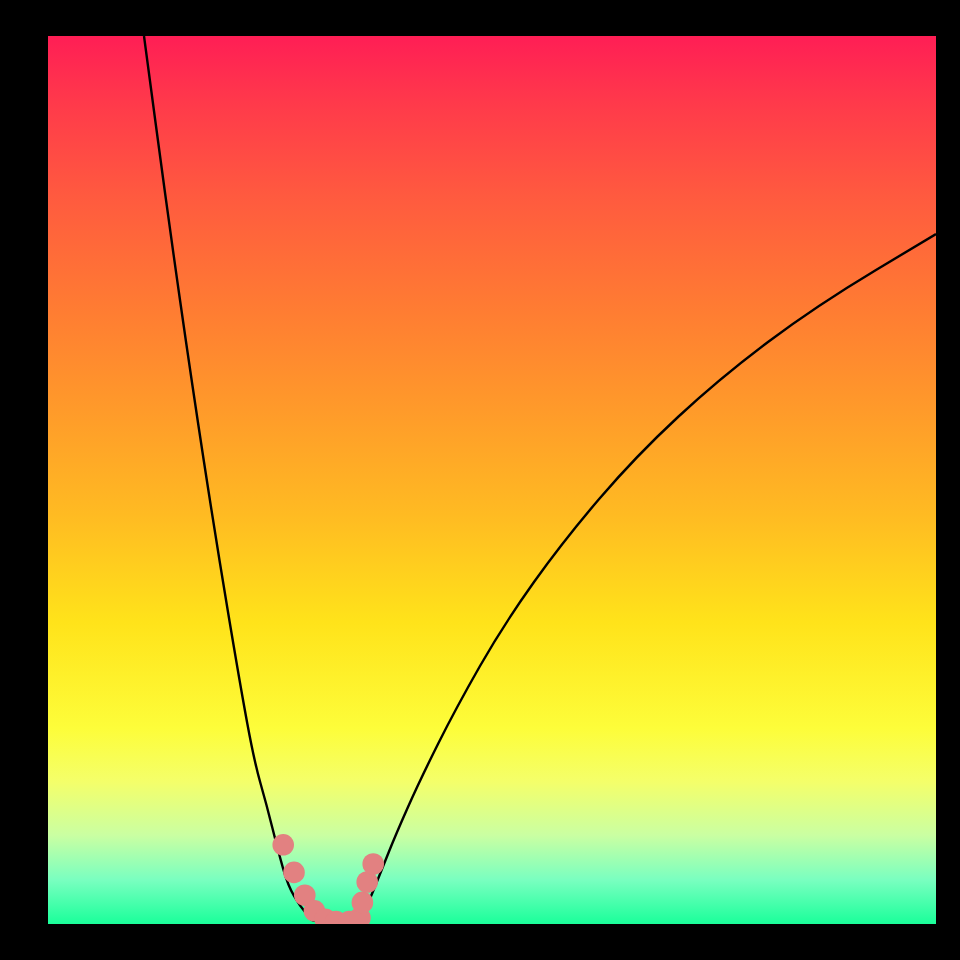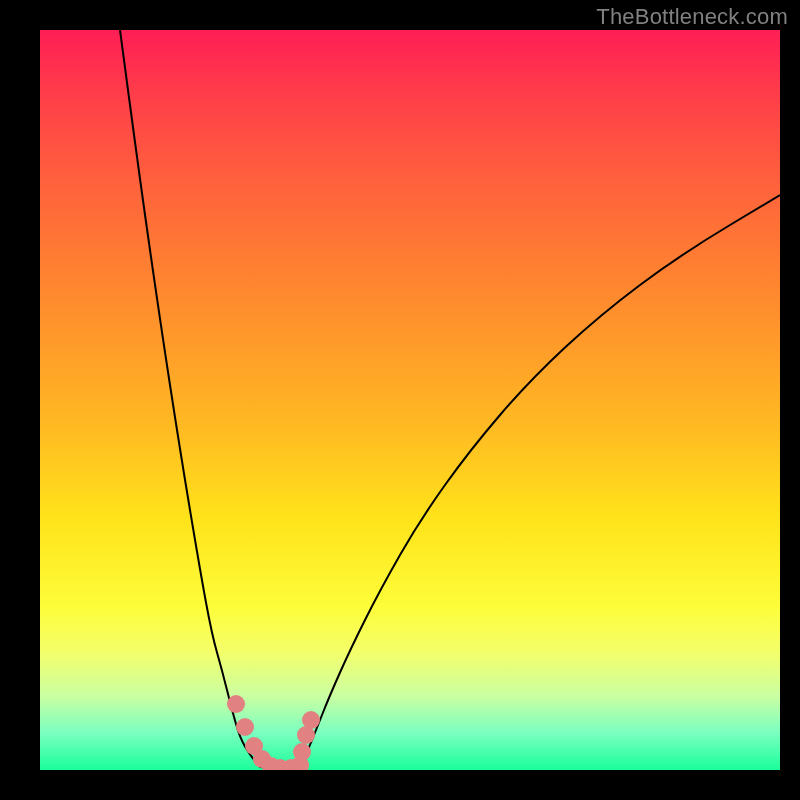--- a/index.html
+++ b/index.html
@@ -59,21 +59,20 @@
   }
   .dot {
     fill: #e28181;
     stroke: none;
   }
 </style>
 </head>
 <body>
 
 <div class="frame">
-  <div class="watermark">TheBottleneck.com</div>
   <div class="plot">
     <svg class="curve" viewBox="0 0 740 740" preserveAspectRatio="none">
       <path id="curve-left" fill="none" stroke="#000000" stroke-width="2" d="M 80 0 Q 80 0 90 75 Q 100 150 110 220 Q 120 290 130 355 Q 140 420 150 480 Q 160 540 166 572.5 Q 172 605 177 622.5 Q 182 640 187 660 Q 192 680 196 694 Q 200 708 205 716.5 Q 210 725 215 731 L 220 737"></path>
       <path id="curve-floor" fill="none" stroke="#000000" stroke-width="2" d="M 220 737 Q 220 737 225 737.5 Q 230 738 235 738 Q 240 738 245 738 Q 250 738 255 737.5 L 260 737"></path>
       <path id="curve-right" fill="none" stroke="#000000" stroke-width="2" d="M 260 737 Q 260 737 264 728.5 Q 268 720 273 707.5 Q 278 695 284 680 Q 290 665 300 642.5 Q 310 620 325 590 Q 340 560 360 525 Q 380 490 405 455 Q 430 420 460 385 Q 490 350 525 317.5 Q 560 285 600 255 Q 640 225 690 195 L 740 165"></path>
       <g id="dots">
           <circle cx="196" cy="674" r="9" class="dot" fill="#e28181"></circle>
           <circle cx="205" cy="697" r="9" class="dot" fill="#e28181"></circle>
           <circle cx="214" cy="716" r="9" class="dot" fill="#e28181"></circle>
           <circle cx="222" cy="729" r="9" class="dot" fill="#e28181"></circle>

